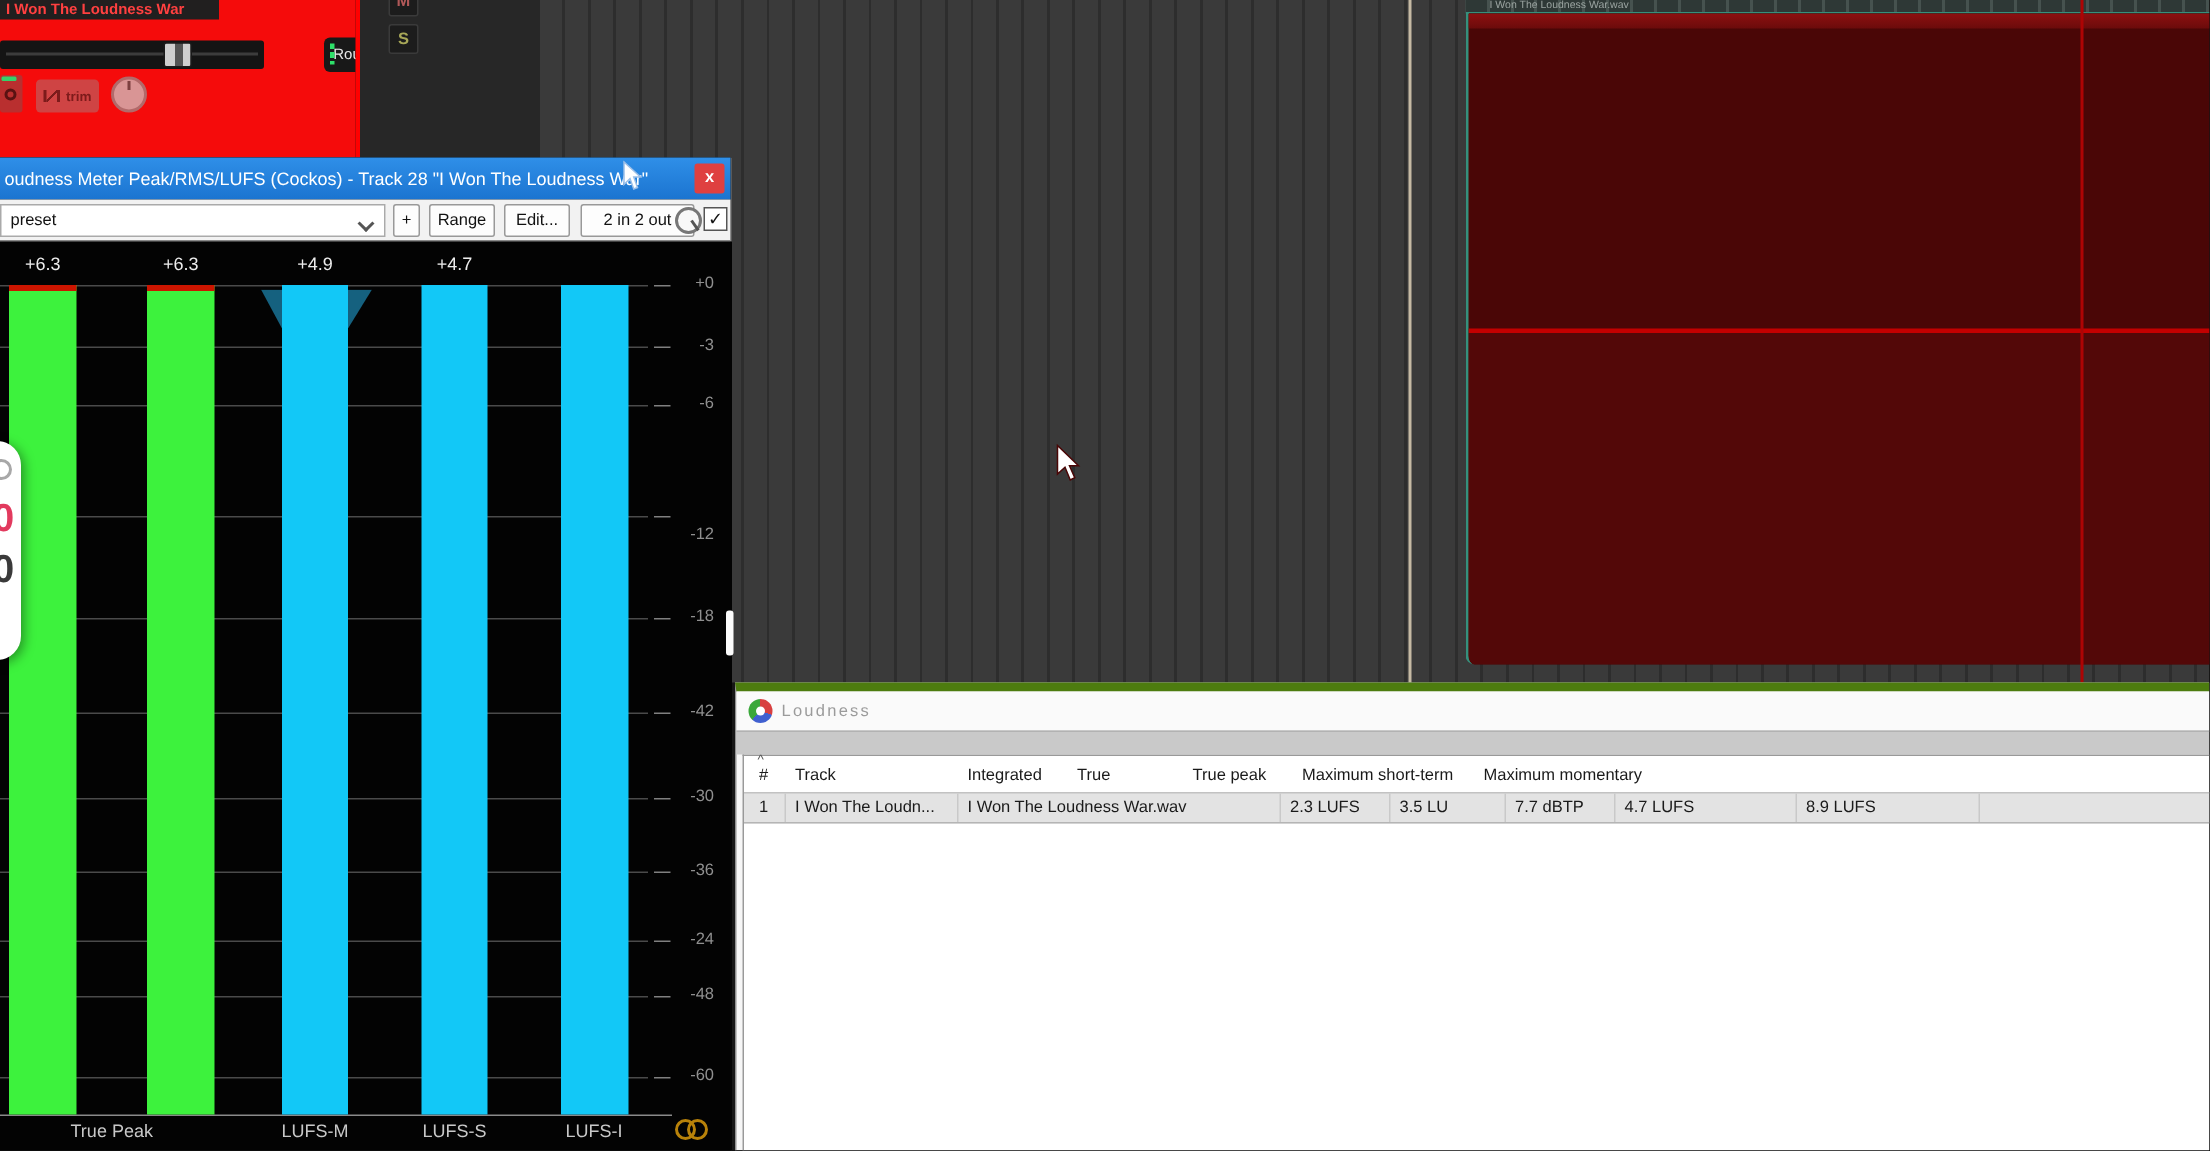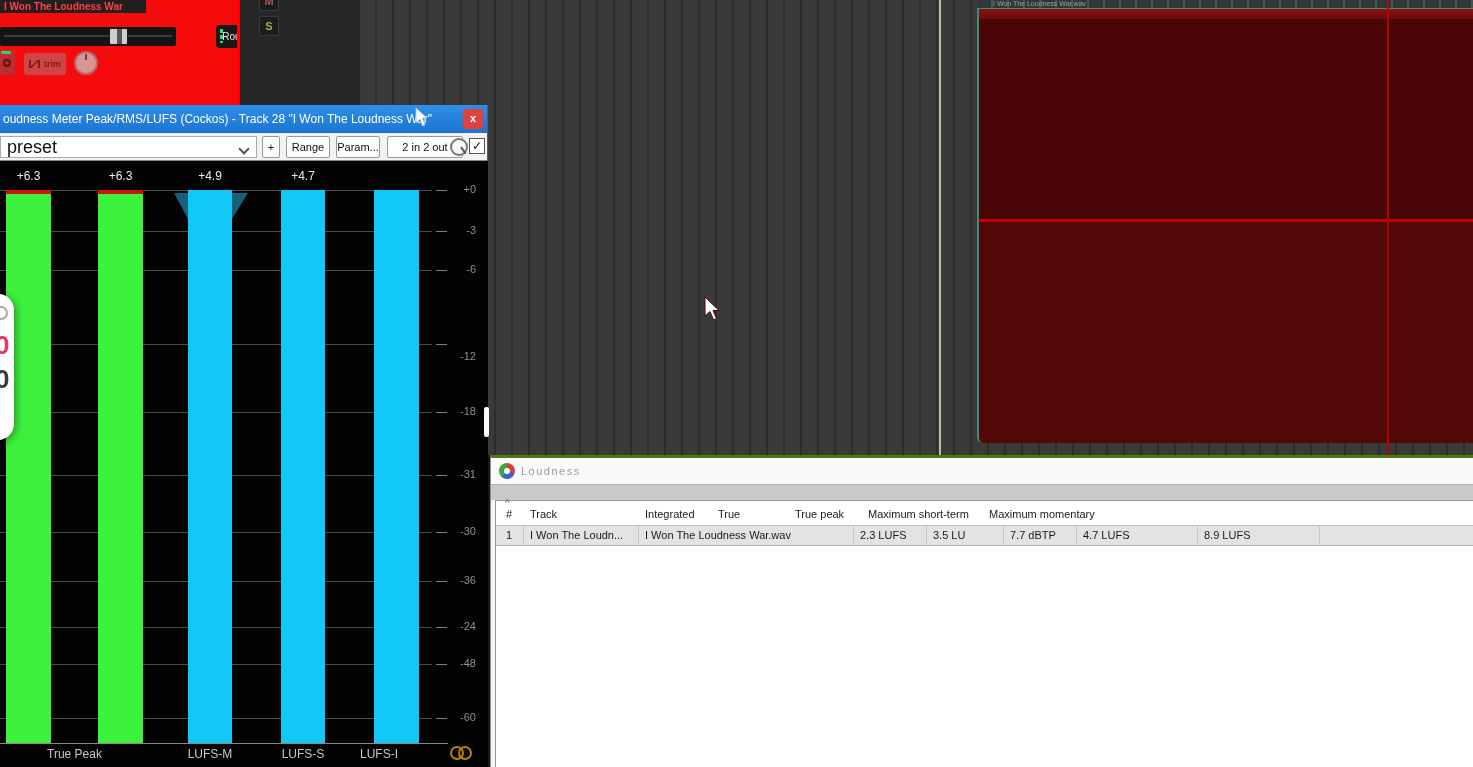--- a/index.html
+++ b/index.html
@@ -71,21 +71,21 @@
   .fx-titlebar { position:absolute; left:0; top:0; width:100%; height:28px;
                background:linear-gradient(#2f8fe8,#1b74d0); }
   .fx-title { position:absolute; left:3px; top:7px; color:#fff; font-size:12px; white-space:nowrap;
               overflow:hidden; width:455px; }
   .fx-close { position:absolute; right:4px; top:4px; width:20px; height:20px; background:#df4040;
               border-radius:2px; color:#fff; font-size:11px; font-weight:bold; text-align:center;
               line-height:19px; }
   .fx-toolbar { position:absolute; left:0; top:28px; width:100%; height:28px; background:#f2f2f2;
                 border-bottom:1px solid #8a8a8a; }
   .preset-combo { position:absolute; left:0; top:3px; width:257px; height:22px; background:#fff;
-                  border:1px solid #aaa; font-size:18px; color:#111; line-height:20px; padding-left:6px; }
+                  border:1px solid #aaa; font-size:11px; color:#111; line-height:20px; padding-left:6px; }
   .combo-chevron { position:absolute; right:8px; top:8px; width:8px; height:8px; }
   .combo-chevron::before { content:""; position:absolute; left:0; top:0; width:6px; height:6px;
                   border-right:2px solid #555; border-bottom:2px solid #555; transform:rotate(45deg); }
   .tb-btn { position:absolute; top:3px; height:22px; background:#fdfdfd; border:1px solid #999;
             border-radius:2px; font-size:11px; color:#111; text-align:center; line-height:20px; }
   .btn-add   { left:262px; width:18px; }
   .btn-param { left:286px; width:44px; }
   .btn-edit  { left:336px; width:44px; }
   .btn-io    { left:387px; width:76px; }
   .wetdry-knob { position:absolute; left:450px; top:5px; width:18px; height:18px; border:2px solid #777;
@@ -122,21 +122,21 @@
   .overlay-card { position:absolute; left:-24px; top:294px; width:38px; height:146px; background:#fff;
                   border-radius:16px; box-shadow:2px 2px 8px rgba(0,0,0,.4); overflow:hidden; z-index:40; }
   .overlay-circle { position:absolute; left:18px; top:12px; width:14px; height:14px;
                     border:2px solid #a8a8a8; border-radius:50%; }
   .overlay-digit { position:absolute; left:19px; font-size:26px; font-weight:bold; }
   .digit-top { top:36px; color:#e23a5e; }
   .digit-bottom { top:70px; color:#3a3a3a; }
 
   
   .loudness { position:absolute; left:490px; top:455px; width:983px; height:312px; background:#f6f6f6;
-              border-top:3px solid #4d7c0f; border-left:1px solid #909090; }
+              border-top:6px solid #4d7c0f; border-left:1px solid #909090; }
   .loud-titlebar { position:absolute; left:0; top:0; width:100%; height:26px; background:#fafafa; }
   .reaper-icon { position:absolute; left:8px; top:5px; width:16px; height:16px; border-radius:50%;
                  background:conic-gradient(#d84040 0 30%,#4060d0 30% 62%,#3aa83a 62% 100%); }
   .reaper-icon::after { content:""; position:absolute; left:5px; top:5px; width:6px; height:6px;
                  background:#fff; border-radius:50%; }
   .loud-title { position:absolute; left:30px; top:7px; font-size:11px; color:#9b9b9b; letter-spacing:1.5px; }
   .loud-strip { position:absolute; left:0; top:26px; width:100%; height:16px; background:#c9c9c9;
                 border-top:1px solid #b2b2b2; }
   .loud-table { position:absolute; left:4px; top:42px; right:0; bottom:0; background:#fff;
                 border-left:1px solid #999; border-top:1px solid #999; }
@@ -217,21 +217,21 @@
         <polygon points="4,1 4,16 8,12 10.5,19 13,18 10.5,11 15,11" fill="#ffffff" stroke="#9bbfe8" stroke-width="1"></polygon>
       </svg>
     </div>
     <div class="fx-toolbar">
       <div class="preset-combo">
         <span>preset</span>
         <span class="combo-chevron"></span>
       </div>
       <div class="tb-btn btn-add">+</div>
       <div class="tb-btn btn-param">Range</div>
-      <div class="tb-btn btn-edit">Param...</div>
+      <div class="tb-btn btn-edit">Edit...</div>
       <div class="tb-btn btn-io">2 in 2 out</div>
       <div class="wetdry-knob">
           <div class="ptr"></div>
         </div>
       <div class="ui-checkbox">
         <span>✓</span>
       </div>
     </div>
 
     <div class="meter">
@@ -258,21 +258,21 @@
       <div class="tickdash" style="top:466px"></div>
       <div class="tickdash" style="top:503px"></div>
       <div class="tickdash" style="top:557px"></div>
       <div class="baseline"></div>
 
       <div class="scale-label" style="top:22px">+0</div>
       <div class="scale-label" style="top:63px">-3</div>
       <div class="scale-label" style="top:102px">-6</div>
       <div class="scale-label" style="top:189px">-12</div>
       <div class="scale-label" style="top:244px">-18</div>
-      <div class="scale-label" style="top:307px">-31</div>
+      <div class="scale-label" style="top:307px">-42</div>
       <div class="scale-label" style="top:364px">-30</div>
       <div class="scale-label" style="top:413px">-36</div>
       <div class="scale-label" style="top:459px">-24</div>
       <div class="scale-label" style="top:496px">-48</div>
       <div class="scale-label" style="top:550px">-60</div>
 
       <div class="wing left"></div>
       <div class="wing right"></div>
 
       <div class="bar green" style="left:6px;width:45px;">
@@ -286,21 +286,21 @@
       <div class="bar cyan" style="left:374px;width:45px;"></div>
 
       <div class="bar-value" style="left:6px;width:45px;">+6.3</div>
       <div class="bar-value" style="left:98px;width:45px;">+6.3</div>
       <div class="bar-value" style="left:188px;width:44px;">+4.9</div>
       <div class="bar-value" style="left:281px;width:44px;">+4.7</div>
 
       <div class="axis-label" style="left:6px;width:137px;">True Peak</div>
       <div class="axis-label" style="left:176px;width:68px;">LUFS-M</div>
       <div class="axis-label" style="left:270px;width:66px;">LUFS-S</div>
-      <div class="axis-label" style="left:345px;width:68px;">LUFS-I</div>
+      <div class="axis-label" style="left:362px;width:68px;">LUFS-I</div>
 
       <div class="stereo-icon">
         <span class="c1"></span>
         <span class="c2"></span>
       </div>
     </div>
   </div>
 
   <div class="scroll-sliver"></div>
 

